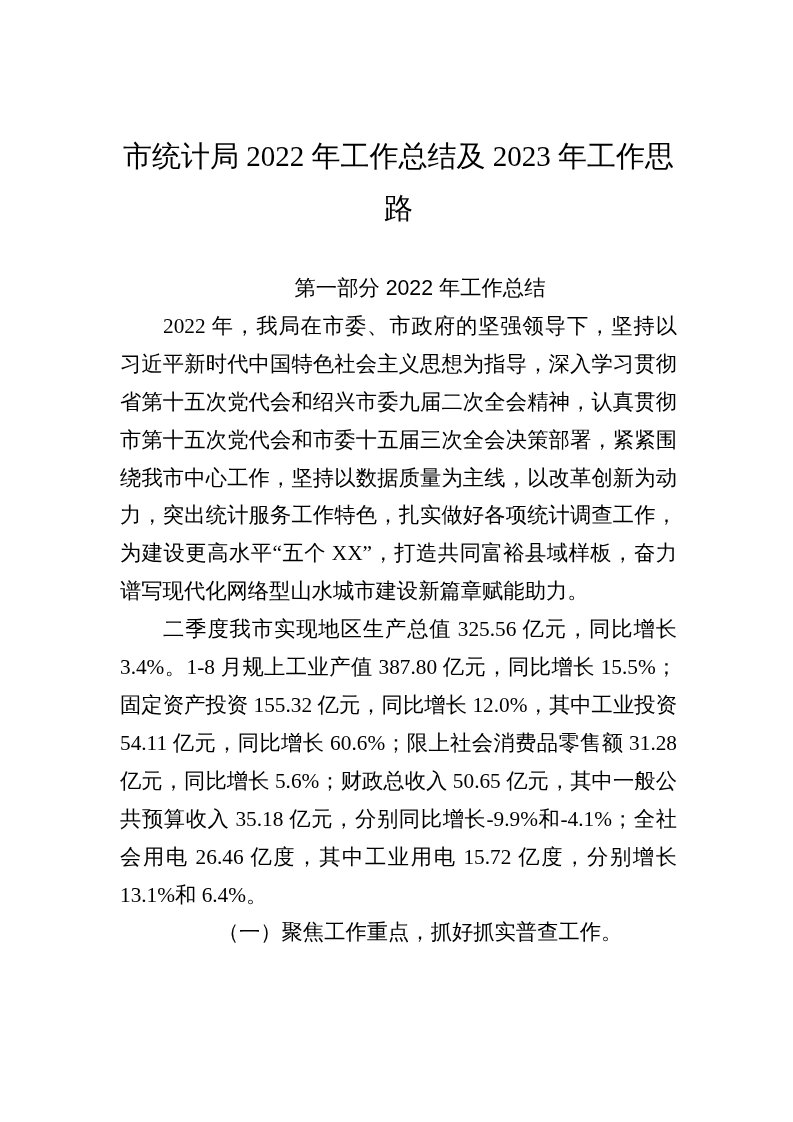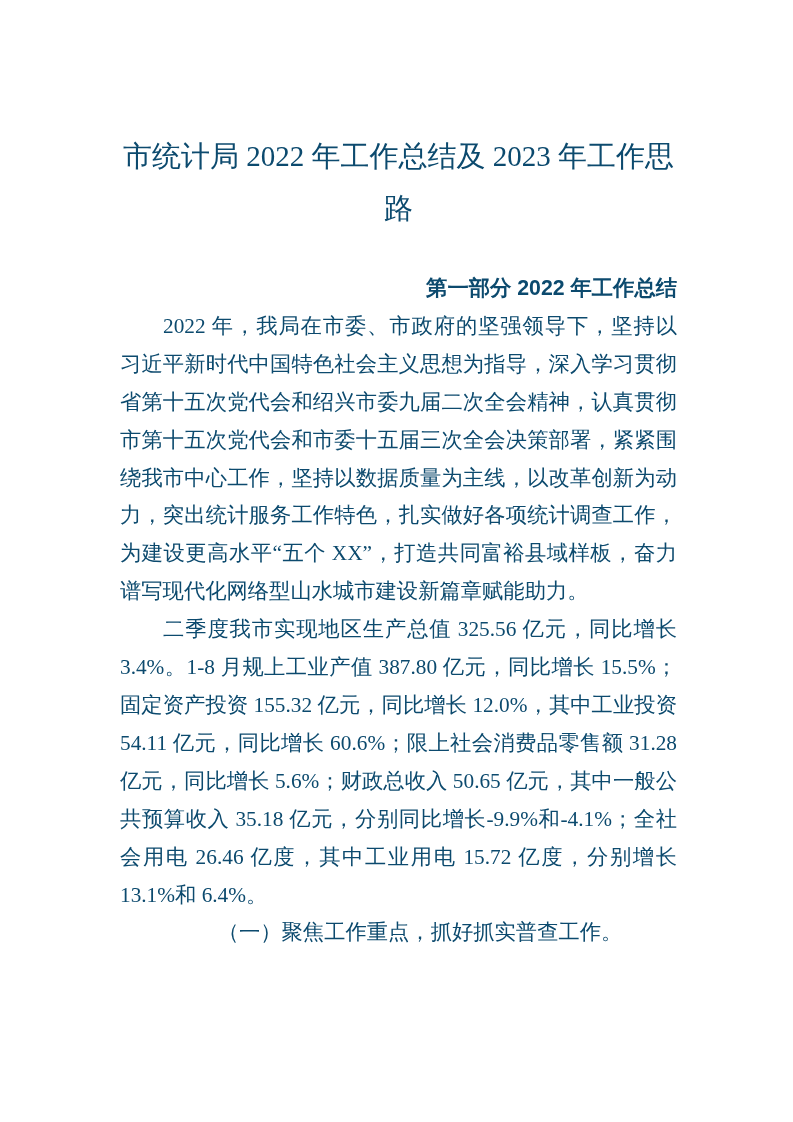--- a/index.html
+++ b/index.html
@@ -5,21 +5,21 @@
   html, body {
     margin: 0;
     padding: 0;
     background: #ffffff;
   }
   .page {
     position: relative;
     width: 793px;
     height: 1122px;
     background: #ffffff;
-    color: #0c4a6e;
+    color: #000000;
     font-family: "Liberation Serif", "DejaVu Serif", serif;
     overflow: hidden;
   }
   .content {
     position: absolute;
     left: 120px;
     top: 130px;
     width: 557px;
   }
   .doc-title {
@@ -30,23 +30,23 @@
     text-align: center;
     font-family: "Liberation Serif", "DejaVu Serif", serif;
   }
   .body-text p {
     margin: 0;
     font-size: 21.3px;
     line-height: 37.9px;
   }
   .heading {
     font-family: "Liberation Sans", "DejaVu Sans", sans-serif;
-    font-weight: 700;
+    font-weight: 400;
     text-indent: 43px;
-    text-align: right;
+    text-align: center;
   }
   .para {
     text-align: justify;
     text-indent: 43px;
   }
   .kaiti {
     text-align: center;
   }
 </style>
 </head>

